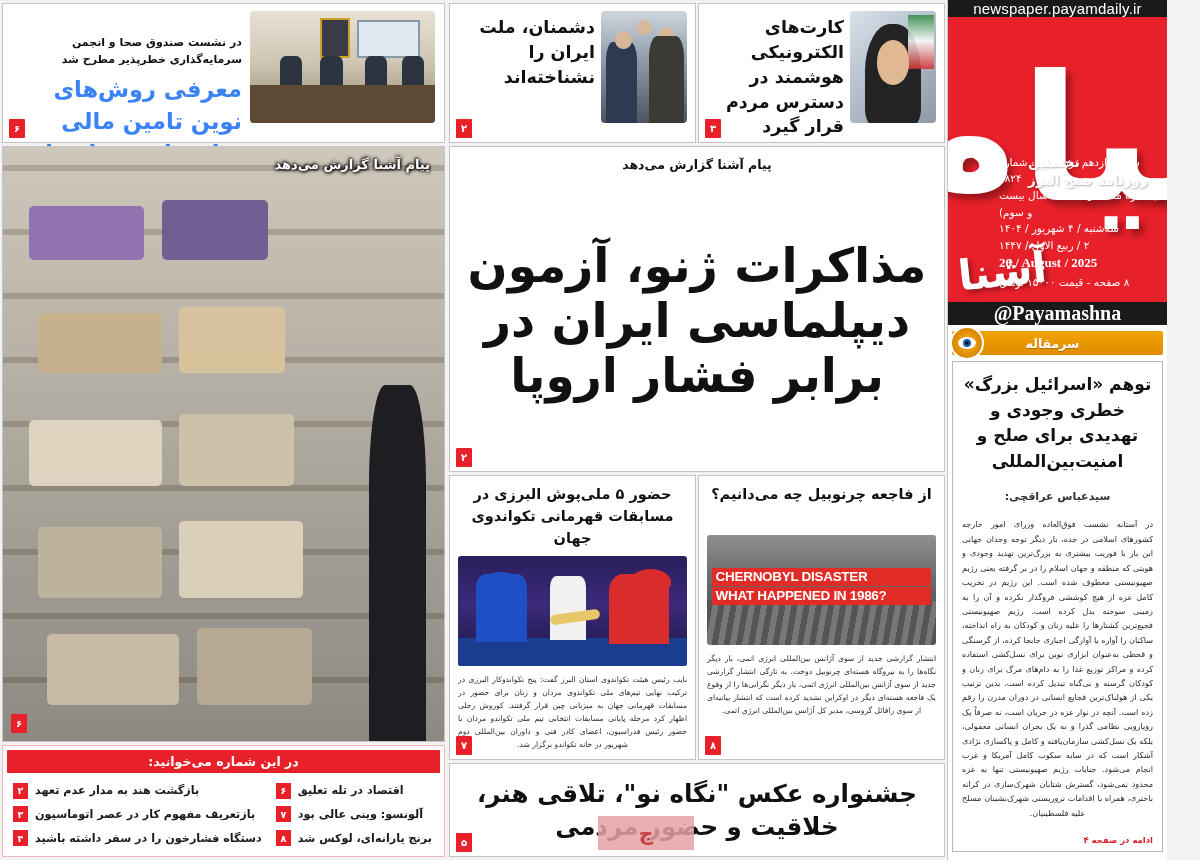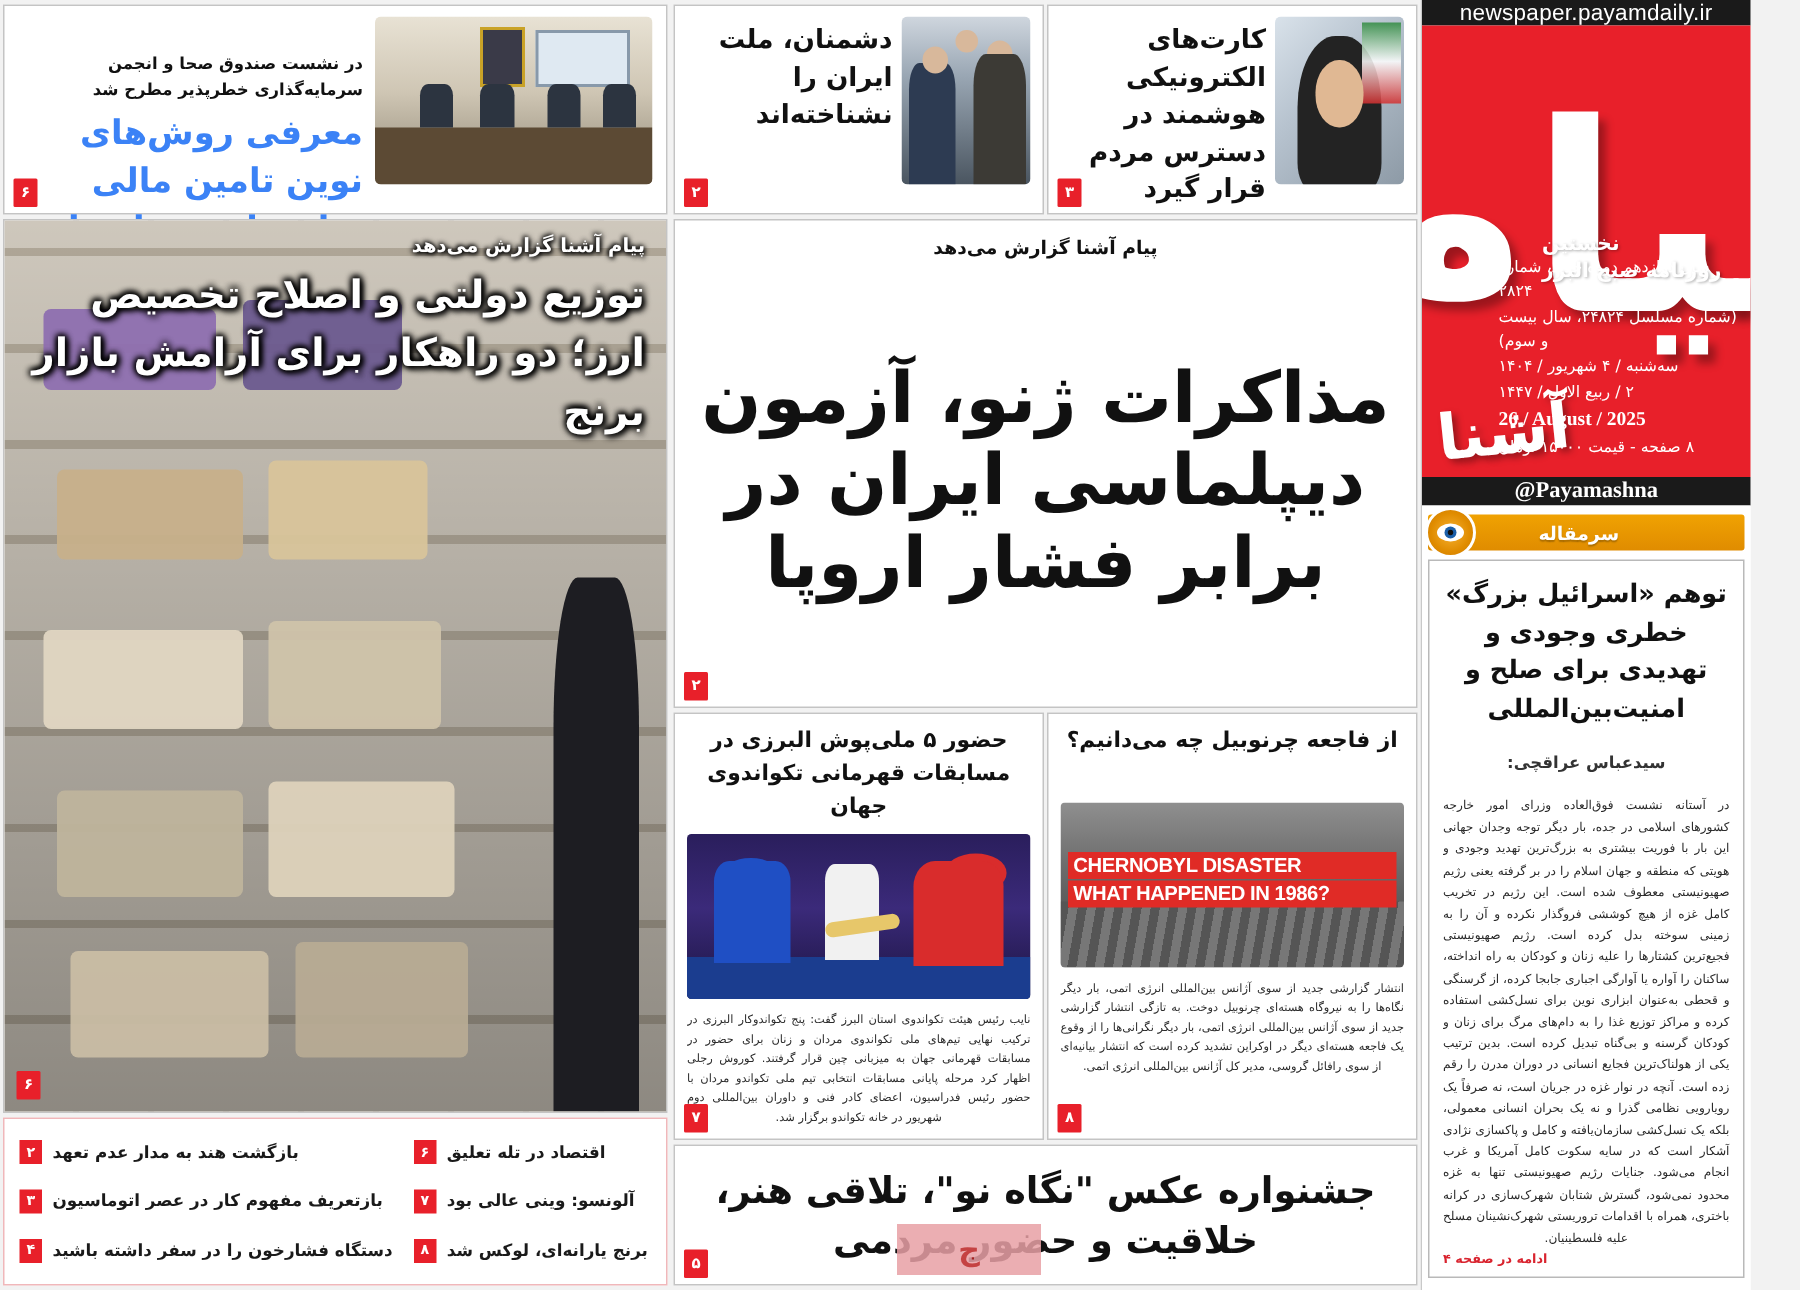--- a/index.html
+++ b/index.html
@@ -83,21 +83,21 @@
     text-align: left;
     color: #fff;
     font-size: 10.5px;
     line-height: 1.58;
     direction: rtl;
   }
   .issue-lines .lat { font-family: "Liberation Serif", serif; font-size: 13px; font-weight: 700; direction: ltr; text-align: left;}
   .handle-bar {
     height: 26px; background: #1a1a1a; color: #fff;
     font-family: "Liberation Serif", serif;
-    font-size: 15px; font-weight: 700;
+    font-size: 20px; font-weight: 700;
     display: flex; align-items: center; justify-content: center;
     direction: ltr;
   }
 
   
   .editorial {
     flex: 1;
     background: #ffffff;
     padding: 0;
     display: flex; flex-direction: column;
@@ -142,21 +142,21 @@
     font-size: 11px; color: #333; text-align: center;
     margin-bottom: 14px; font-weight: 600;
   }
   .edi-text {
     font-size: 8.1px; line-height: 1.78; color: #2a2a2a;
     text-align: justify; text-align-last: center;
     flex: 1; overflow: hidden;
   }
   .edi-more {
     color: #d9242f; font-size: 8.5px; font-weight: 700;
-    text-align: left; margin-top: 3px;
+    text-align: right; margin-top: 15px;
   }
 
   
   .center-col {
     width: 500px; height: 860px;
     display: flex; flex-direction: column;
     order: 2;
     background: #f2f2f2;
   }
 
@@ -361,26 +361,26 @@
           <div class="sack" style="left:40%;top:45%;width:26%;height:12%;background:#cfc3aa"></div>
           <div class="sack" style="left:8%;top:64%;width:28%;height:12%;background:#bfb49c"></div>
           <div class="sack" style="left:40%;top:63%;width:28%;height:13%;background:#ddd2bb"></div>
           <div class="sack" style="left:10%;top:82%;width:30%;height:12%;background:#c9bda4"></div>
           <div class="sack" style="left:44%;top:81%;width:26%;height:13%;background:#b7ab93"></div>
           <div class="person"></div>
         </div>
       </div>
       <div class="rc-overlay">
         <div class="rc-ov-kicker">پیام آشنا گزارش می‌دهد</div>
-        <div class="rc-ov-head">توزیع دولتی و اصلاح تخصیص ارز؛ دو راهکار برای آرامش بازار برنج</div>
       </div>
       <div class="pagebadge left" style="bottom:8px;left:8px;z-index:4;">۶</div>
     </div>
 
     <div class="index-box">
+      <div class="index-head">در این شماره می‌خوانید:</div>
       <div class="index-grid">
         <div class="index-col">
           <div class="index-item">
             <span class="idx-num">۲</span>
             <span class="idx-label">بازگشت هند به مدار عدم تعهد</span>
           </div>
           <div class="index-item">
             <span class="idx-num">۳</span>
             <span class="idx-label">بازتعریف مفهوم کار در عصر اتوماسیون</span>
           </div>

